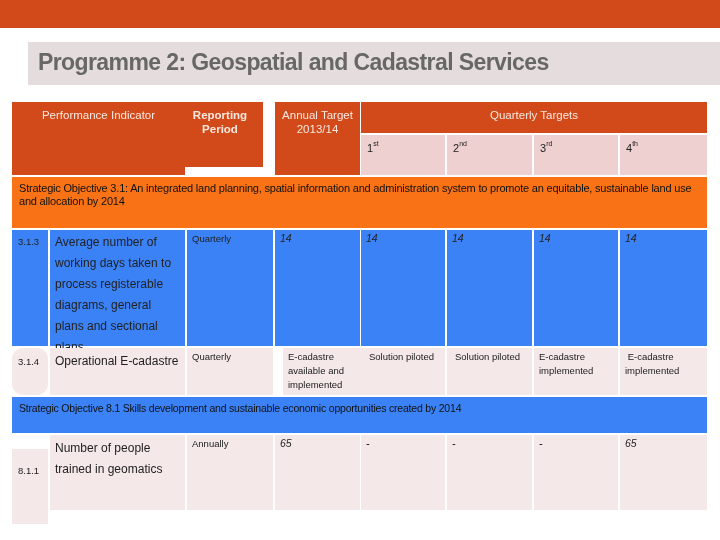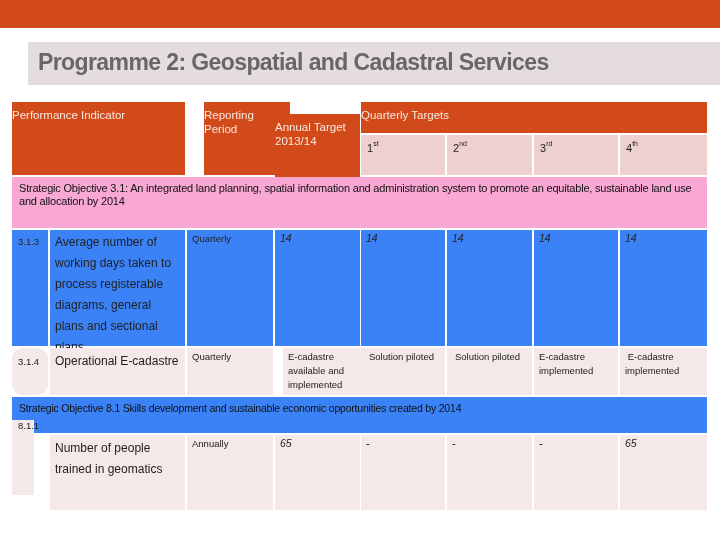--- a/index.html
+++ b/index.html
@@ -3,46 +3,46 @@
 <meta charset="utf-8">
 <style>
   html, body { margin:0; padding:0; }
   body { width:720px; height:540px; background:#ffffff; position:relative; overflow:hidden;
          font-family:"DejaVu Sans", sans-serif; }
   .topbar { position:absolute; left:0; top:0; width:720px; height:28px; background:#D24A1A; }
   .titleband { position:absolute; left:8px; top:42px; width:705px; height:43px; background:#E5DDDD;margin-left:20px; }
   .titleband h1 { margin:0; position:absolute; left:10px; top:7px; font-family:"Liberation Sans", sans-serif;
          font-size:23px; font-weight:bold; color:#676767; letter-spacing:-0.6px; white-space:nowrap; }
   .cell { position:absolute; box-sizing:border-box; font-family:"Liberation Sans", sans-serif; color:#111; }
-  .hdr { background:#D24A1A; color:#F8E8E0; font-size:11.5px; text-align:left; line-height:14px; padding-top:6px; }
+  .hdr { background:#D24A1A; color:#F8E8E0; font-size:11.5px; text-align:center; line-height:14px; padding-top:6px; }
   .qhdr { background:#EDD0CF; font-size:11px; padding:5px 0 0 6px; color:#222; }
   .qhdr sup { font-size:7px; vertical-align:6px; }
   .obj { font-size:11px; line-height:13px; padding:5px 0 0 7px; color:#111; letter-spacing:-0.2px; }
   .dark { background:#3b82f6; }
   .light { background:#F5E8E8; }
-  .objbg { background:#f9a8d4; }
+  .objbg { background:#f97316; }
   .code { font-size:9.5px; padding:6px 0 0 6px; color:#222; }
   .ind { font-size:12px; line-height:21px; padding:2px 4px 0 5px; color:#222; }
   .sm { font-size:9.5px; line-height:14px; padding:2px 3px 0 5px; color:#222; }
   .num { font-size:10.5px; padding:2px 0 0 5px; color:#222;font-style:italic; }
 </style>
 </head>
 <body>
 
 <div class="topbar"></div>
 
 <div class="titleband">
   <h1>Programme  2: Geospatial and Cadastral  Services</h1>
 </div>
 
 <div>
 
   <div class="cell hdr" style="left:12px;top:102px;width:173px;height:73px;">Performance Indicator</div>
-  <div class="cell hdr" style="left:204px;top:102px;width:86px;height:73px;">Reporting Period</div>
-  <div class="cell hdr" style="left:275px;top:102px;width:85px;height:73px;margin-top:12px;">Annual Target 2013/14</div>
+  <div class="cell hdr" style="left:177px;top:102px;width:86px;height:65px;font-weight:bold;">Reporting Period</div>
+  <div class="cell hdr" style="left:275px;top:102px;width:85px;height:73px;">Annual Target 2013/14</div>
   <div class="cell hdr" style="left:361px;top:102px;width:346px;height:31px;padding-top:6px;">Quarterly Targets</div>
 
   <div class="cell qhdr" style="left:361px;top:135px;width:84px;height:40px;"><span>1</span><sup>st</sup></div>
   <div class="cell qhdr" style="left:447px;top:135px;width:85px;height:40px;"><span>2</span><sup>nd</sup></div>
   <div class="cell qhdr" style="left:534px;top:135px;width:84px;height:40px;"><span>3</span><sup>rd</sup></div>
   <div class="cell qhdr" style="left:620px;top:135px;width:87px;height:40px;"><span>4</span><sup>th</sup></div>
 
   <div class="cell obj objbg" style="left:12px;top:177px;width:695px;height:51px;">Strategic Objective 3.1:  An integrated land planning, spatial information and administration system to promote an equitable, sustainable land use and allocation by 2014</div>
 
   <div>
@@ -63,21 +63,21 @@
     <div class="cell sm light" style="left:283px;top:348px;width:85px;height:47px;">E-cadastre available and implemented</div>
     <div class="cell sm light" style="left:361px;top:348px;width:84px;height:47px;padding-left:8px;">Solution piloted</div>
     <div class="cell sm light" style="left:447px;top:348px;width:85px;height:47px;padding-left:8px;">Solution piloted</div>
     <div class="cell sm light" style="left:534px;top:348px;width:84px;height:47px;">E-cadastre implemented</div>
     <div class="cell sm light" style="left:620px;top:348px;width:87px;height:47px;white-space:pre-wrap;"> E-cadastre implemented</div>
   </div>
 
   <div class="cell obj dark" style="left:12px;top:397px;width:695px;height:36px;font-size:10.5px;">Strategic Objective 8.1  Skills development and sustainable economic opportunities created by 2014</div>
 
   <div>
-    <div class="cell code light" style="left:12px;top:420px;width:22px;height:75px;padding-top:0;">8.1.1</div>
+    <div class="cell code light" style="left:12px;top:449px;width:36px;height:75px;padding-top:16px;">8.1.1</div>
     <div class="cell ind light" style="left:50px;top:435px;width:135px;height:75px;padding-top:3px;">Number of people trained in geomatics</div>
     <div class="cell sm light" style="left:187px;top:435px;width:86px;height:75px;">Annually</div>
     <div class="cell num light" style="left:275px;top:435px;width:85px;height:75px;">65</div>
     <div class="cell num light" style="left:361px;top:435px;width:84px;height:75px;">-</div>
     <div class="cell num light" style="left:447px;top:435px;width:85px;height:75px;">-</div>
     <div class="cell num light" style="left:534px;top:435px;width:84px;height:75px;">-</div>
     <div class="cell num light" style="left:620px;top:435px;width:87px;height:75px;">65</div>
   </div>
 </div>
 

